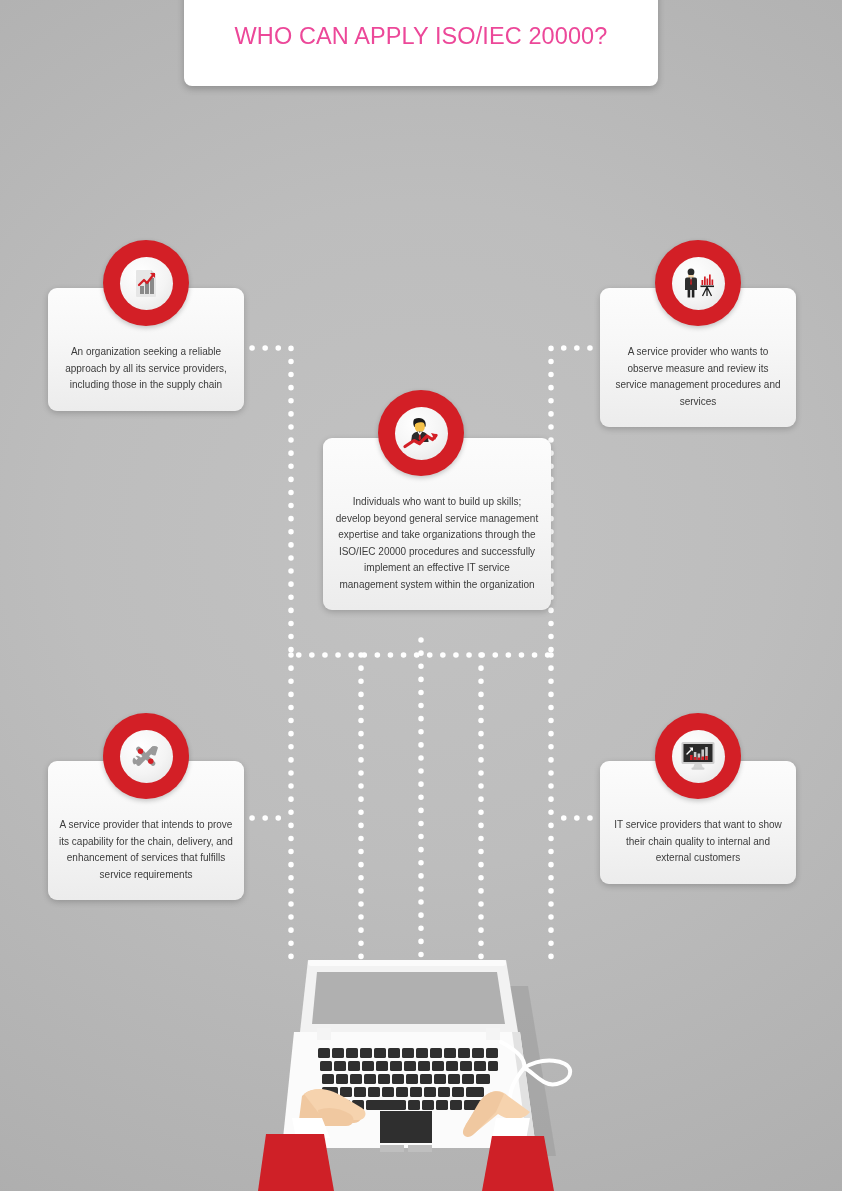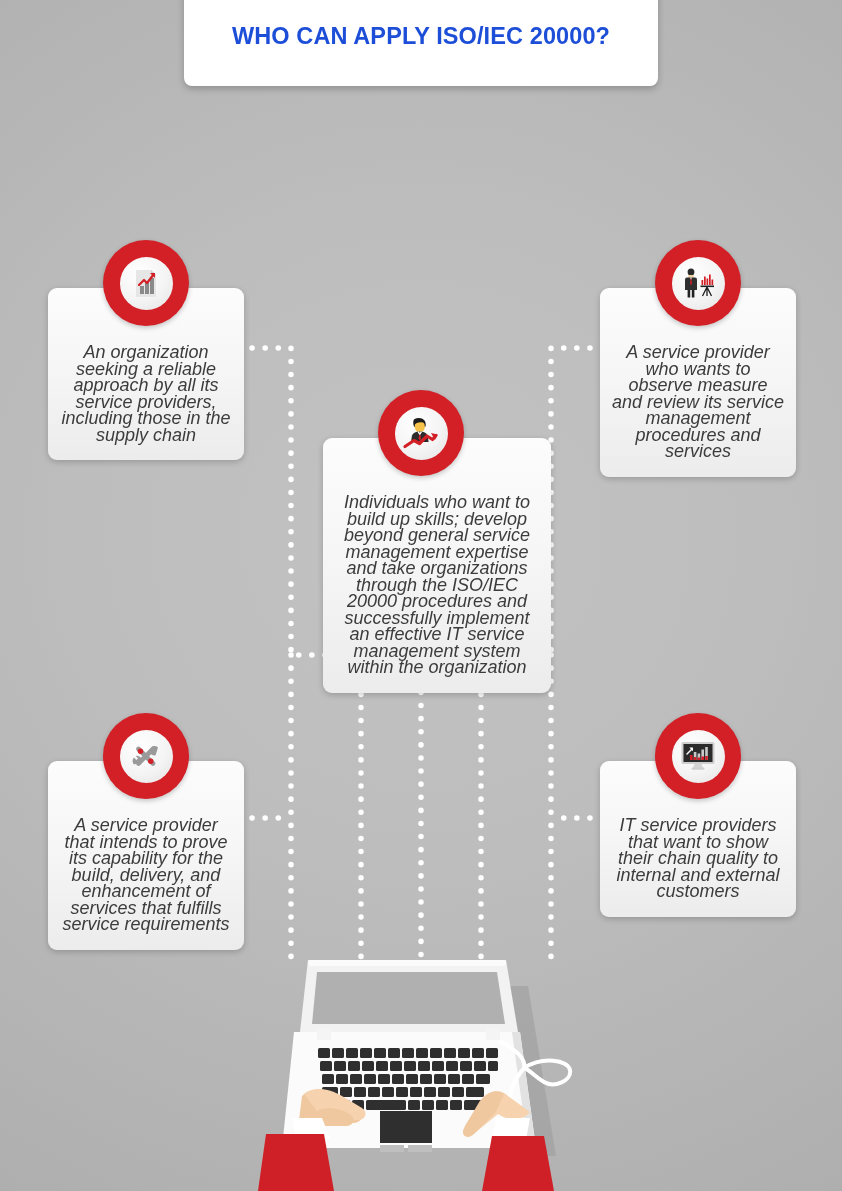--- a/index.html
+++ b/index.html
@@ -12,39 +12,39 @@
   }
 
   
   .title-card{
     position:absolute; left:184px; top:-14px; width:474px; height:100px;
     background:#ffffff; border-radius:0 0 8px 8px;
     box-shadow:0 3px 7px rgba(0,0,0,0.22);
     display:flex; align-items:center; justify-content:center;
   }
   .title-text{
-    color:#1d4ed8; font-size:23.5px; font-weight:bold;
+    color:#ec4899; font-size:23.5px; font-weight:normal;
     letter-spacing:.1px; text-align:center;
   }
 
   
   .dots{ position:absolute; left:0; top:0; width:842px; height:1191px; pointer-events:none; }
 
   
   .node{ position:absolute; }
   .card{
     position:absolute; left:0; top:48px; width:196px;
     background:linear-gradient(180deg,#fcfcfc 0%,#f7f7f7 40%,#ececec 100%);
     border-radius:9px;
     box-shadow:0 2px 6px rgba(0,0,0,0.20);
     padding:56px 11px 17px 11px;
     text-align:center;
   }
   .card p{
-    color:#3c3c3c; font-size:18px; line-height:16.5px;font-style:italic;
+    color:#3c3c3c; font-size:10px; line-height:16.5px;
   }
   .badge{
     position:absolute; width:86px; height:86px; border-radius:50%;
     background:#d31f26;
     display:flex; align-items:center; justify-content:center;
     box-shadow:0 2px 5px rgba(0,0,0,0.22);
     z-index:5;
   }
   .badge-inner{
     width:53px; height:53px; border-radius:50%;
@@ -177,21 +177,21 @@
           <line x1="9.5" y1="10" x2="24" y2="24.5"></line>
         </g>
         <path d="M5 25.5 a5 5 0 0 1 0 -7 l2.4 2.4 l1.6 -1.6 l-2.4 -2.4 a5 5 0 0 1 6.2 6.2 z" fill="#9a9a9a"></path>
         <path d="M29 8.5 a5 5 0 0 0 -7 0 l2.4 2.4 l-1.6 1.6 l-2.4 -2.4 a5 5 0 0 0 6.2 6.2 z" fill="#9a9a9a"></path>
         <circle cx="11.5" cy="12.2" r="2.7" fill="#d31f26"></circle>
         <circle cx="21.8" cy="22.3" r="2.7" fill="#d31f26"></circle>
       </svg>
     </div>
   </div>
   <div class="card">
-    <p>A service provider that intends to prove its capability for the build, delivery, and enhancement of services that fulfills service requirements</p>
+    <p>A service provider that intends to prove its capability for the chain, delivery, and enhancement of services that fulfills service requirements</p>
   </div>
 </div>
 
 <div class="node" id="node-br">
   <div class="badge">
     <div class="badge-inner">
       <svg width="36" height="32" viewBox="0 0 36 32">
         <rect x="1.5" y="2" width="33" height="22" rx="1.6" fill="#cfcfcf"></rect>
         <rect x="3.5" y="4" width="29" height="18" fill="#2b2b2b"></rect>
 

